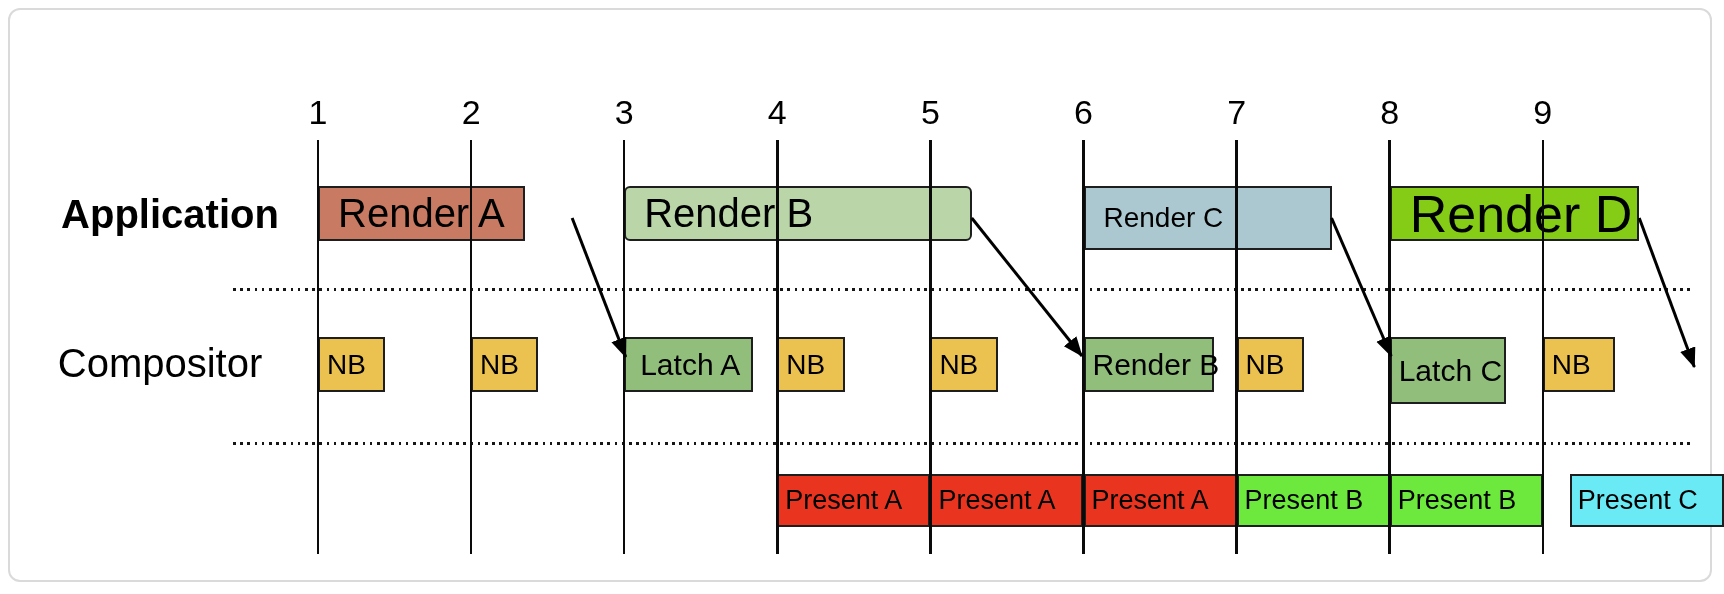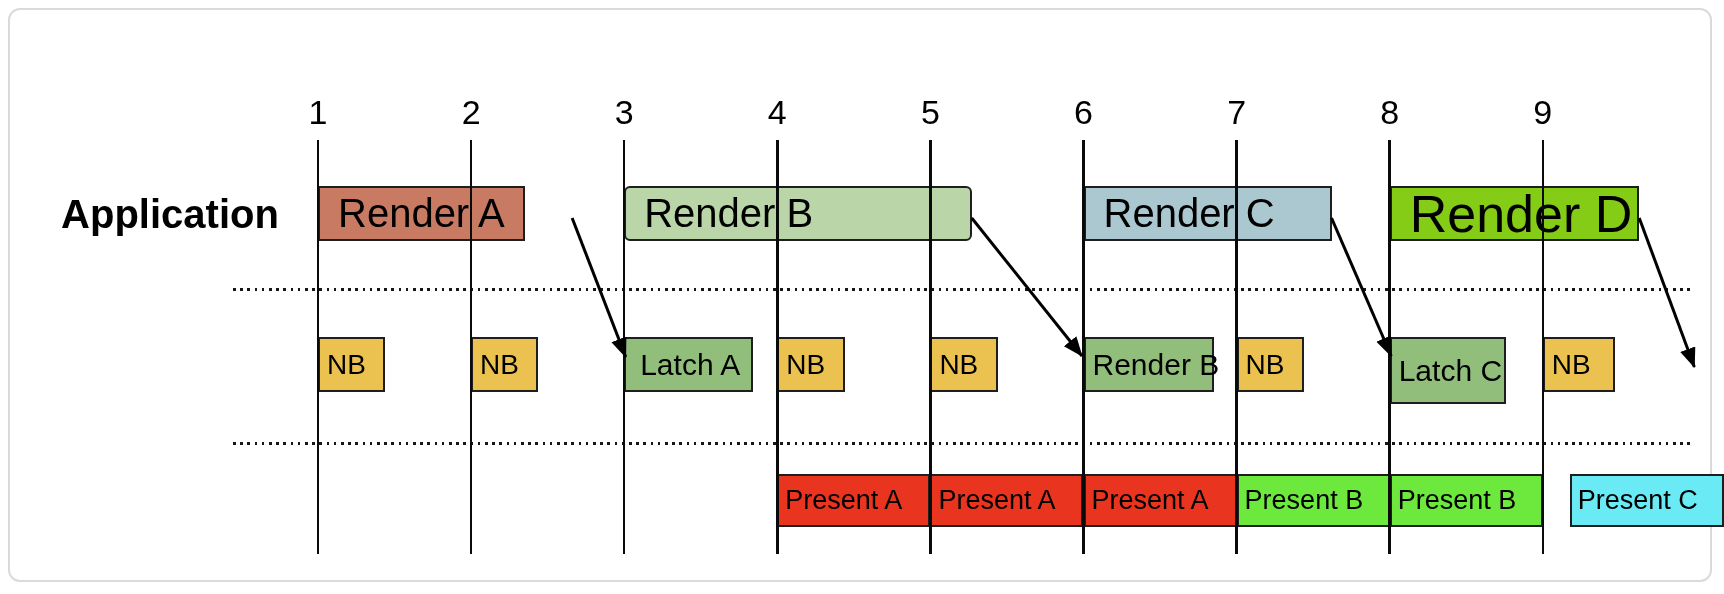--- a/index.html
+++ b/index.html
@@ -71,20 +71,21 @@
     pointer-events: none;
   }
 </style>
 </head>
 <body>
 
 <div id="canvas">
   <div id="frame"></div>
 
   <div class="row-label" style="left:170px; top:214px;font-weight:bold;">Application</div>
+  <div class="row-label" style="left:160px; top:363px;">Compositor</div>
 
 <div class="tick-label" style="left: 318px; top: 112px;">1</div>
     <div class="vline" style="left: 316.75px; top: 140px; height: 414px; background: rgb(10, 10, 10);"></div>
     <div class="tick-label" style="left: 471.1px; top: 112px;">2</div>
     <div class="vline" style="left: 469.85px; top: 140px; height: 414px; background: rgb(10, 10, 10);"></div>
     <div class="tick-label" style="left: 624.2px; top: 112px;">3</div>
     <div class="vline" style="left: 622.95px; top: 140px; height: 414px; background: rgb(10, 10, 10);"></div>
     <div class="tick-label" style="left: 777.3px; top: 112px;">4</div>
     <div class="vline" style="left: 776.05px; top: 140px; height: 414px; background: rgb(10, 10, 10);"></div>
     <div class="tick-label" style="left: 930.4px; top: 112px;">5</div>
@@ -94,21 +95,21 @@
     <div class="tick-label" style="left: 1236.6px; top: 112px;">7</div>
     <div class="vline" style="left: 1235.35px; top: 140px; height: 414px; background: rgb(10, 10, 10);"></div>
     <div class="tick-label" style="left: 1389.7px; top: 112px;">8</div>
     <div class="vline" style="left: 1388.45px; top: 140px; height: 414px; background: rgb(10, 10, 10);"></div>
     <div class="tick-label" style="left: 1542.8px; top: 112px;">9</div>
     <div class="vline" style="left: 1541.55px; top: 140px; height: 414px; background: rgb(10, 10, 10);"></div>
     <div class="sep" style="left: 233px; top: 288px; width: 1461px;"></div>
     <div class="sep" style="left: 233px; top: 442px; width: 1461px;"></div>
     <div class="box" style="left: 318px; width: 207px; top: 186px; height: 55px; background: rgb(200, 122, 98); border-color: rgb(30, 30, 30); font-size: 40px; padding-left: 18px;">Render A</div>
     <div class="box" style="left: 624.2px; width: 347.537px; top: 186px; height: 55px; background: rgb(186, 214, 169); border-color: rgb(30, 30, 30); font-size: 40px; padding-left: 18px; border-radius: 6px;">Render B</div>
-    <div class="box" style="left: 1083.5px; width: 248.022px; top: 186px; height: 55px; background: rgb(171, 199, 207); border-color: rgb(30, 30, 30); font-size: 40px; padding-left: 18px; text-align: center;">Render C</div>
+    <div class="box" style="left: 1083.5px; width: 248.022px; top: 186px; height: 64px; background: rgb(171, 199, 207); border-color: rgb(30, 30, 30); font-size: 28px; padding-left: 18px; text-align: center;">Render C</div>
     <div class="box" style="left: 1389.7px; width: 249.553px; top: 186px; height: 55px; background: #84cc16; border-color: rgb(30, 30, 30); font-size: 52px; padding-left: 18px;">Render D</div>
     <div class="box" style="left: 318px; width: 67.364px; top: 337px; height: 55px; background: rgb(235, 193, 79); border-color: rgb(30, 30, 30); font-size: 28px; padding-left: 7px;">NB</div>
     <div class="box" style="left: 471.1px; width: 67.364px; top: 337px; height: 55px; background: rgb(235, 193, 79); border-color: rgb(30, 30, 30); font-size: 28px; padding-left: 7px;">NB</div>
     <div class="box" style="left: 624.2px; width: 128.604px; top: 337px; height: 55px; background: rgb(146, 190, 124); border-color: rgb(30, 30, 30); font-size: 30px; padding-left: 14px;">Latch A</div>
     <div class="box" style="left: 777.3px; width: 67.364px; top: 337px; height: 55px; background: rgb(235, 193, 79); border-color: rgb(30, 30, 30); font-size: 28px; padding-left: 7px;">NB</div>
     <div class="box" style="left: 930.4px; width: 67.364px; top: 337px; height: 55px; background: rgb(235, 193, 79); border-color: rgb(30, 30, 30); font-size: 28px; padding-left: 7px;">NB</div>
     <div class="box" style="left: 1083.5px; width: 130.135px; top: 337px; height: 55px; background: rgb(146, 190, 124); border-color: rgb(30, 30, 30); font-size: 30px; padding-left: 7px;">Render B</div>
     <div class="box" style="left: 1236.6px; width: 67.364px; top: 337px; height: 55px; background: rgb(235, 193, 79); border-color: rgb(30, 30, 30); font-size: 28px; padding-left: 7px;">NB</div>
     <div class="box" style="left: 1389.7px; width: 116.356px; top: 337px; height: 67px; background: rgb(146, 190, 124); border-color: rgb(30, 30, 30); font-size: 30px; padding-left: 7px;">Latch C</div>
     <div class="box" style="left: 1542.8px; width: 71.957px; top: 337px; height: 55px; background: rgb(235, 193, 79); border-color: rgb(30, 30, 30); font-size: 28px; padding-left: 7px;">NB</div>

